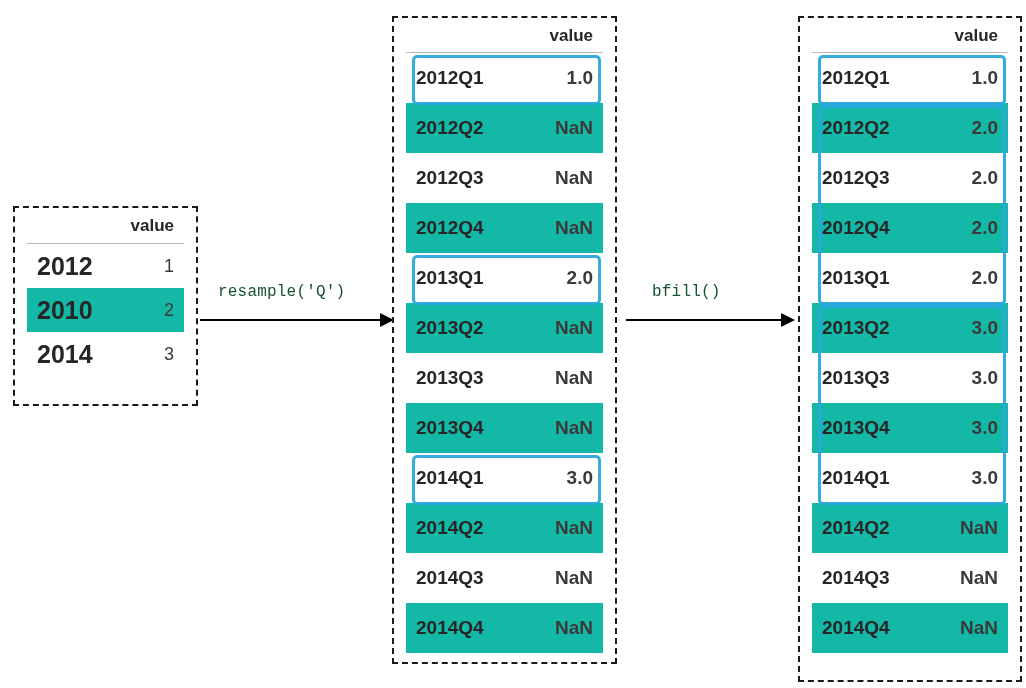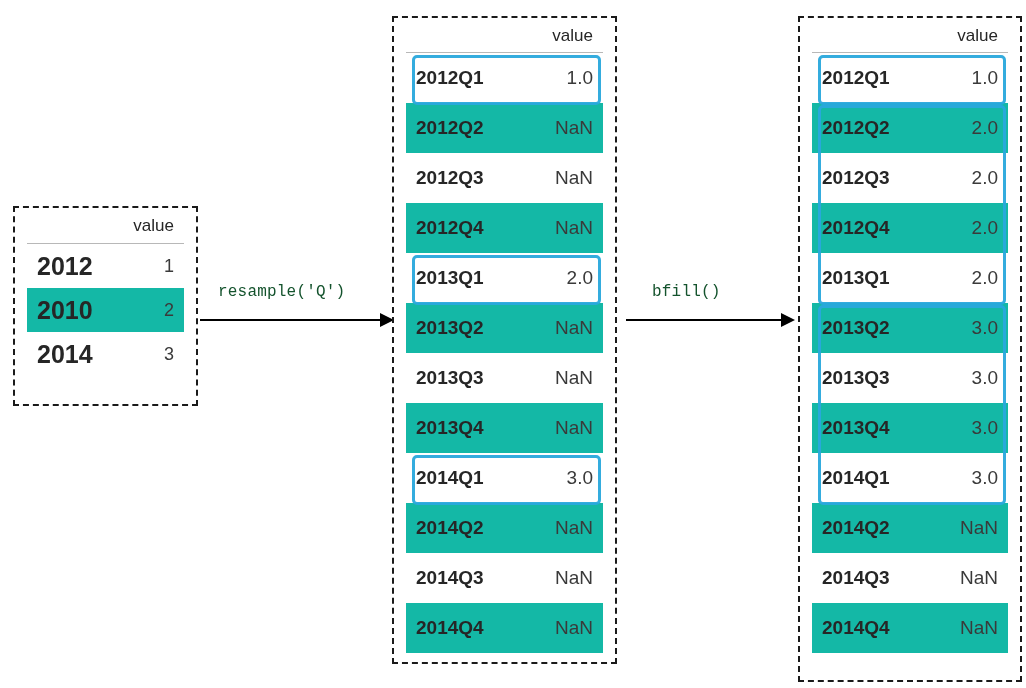--- a/index.html
+++ b/index.html
@@ -27,40 +27,40 @@
     box-sizing:border-box;
   }
 
   
   table.df{
     border-collapse:collapse;
     width:100%;
     table-layout:fixed;
   }
   table.df th{
-    font-weight:normal;
+    font-weight:bold;
     color:#262626;
     text-align:right;
     padding:0 10px 6px 10px;
     border-bottom:1.5px solid #b8b8b8;
     white-space:nowrap;
   }
   table.df th.idx{border-bottom:1.5px solid #b8b8b8;}
   table.df td{
     padding:0 10px;
     white-space:nowrap;
     vertical-align:middle;
   }
   table.df td.idx{
     font-weight:bold;
     color:#262626;
     text-align:left;
   }
   table.df td.val{
-    font-weight:normal;
+    font-weight:bold;
     color:#3a3a3a;
     text-align:right;
   }
   tr.stripe td{background:#14b8a6;}
 
   
   #frame-left{left:13px;top:206px;width:185px;height:200px;}
   #frame-left table.df th{font-size:17px;padding-bottom:7px;}
   #frame-left table.df td{height:44px;font-size:25px;}
   #frame-left table.df td.val{font-size:18px;font-weight:normal;}

